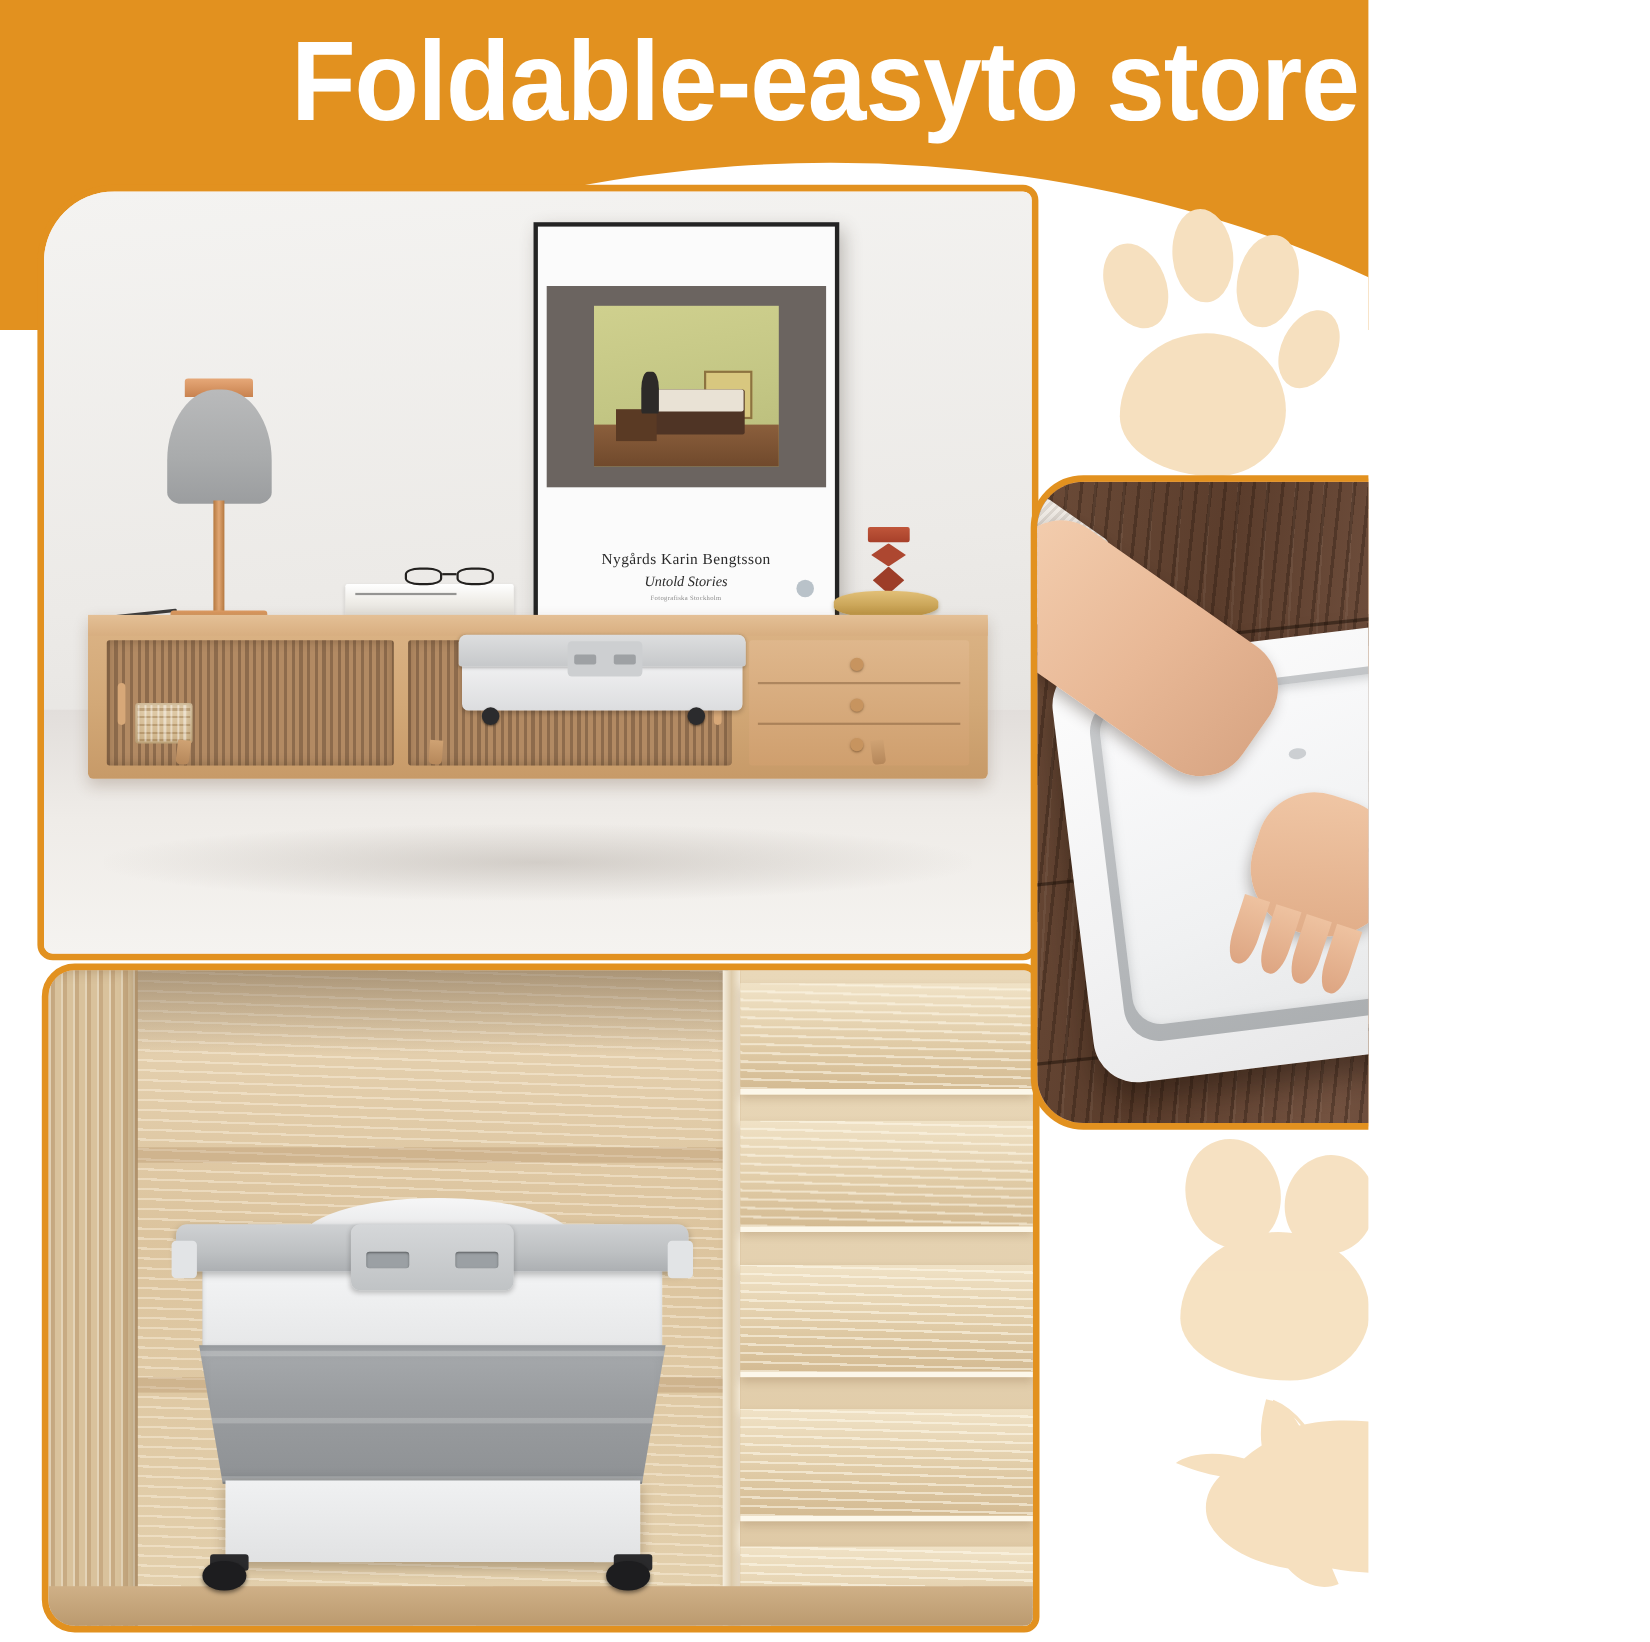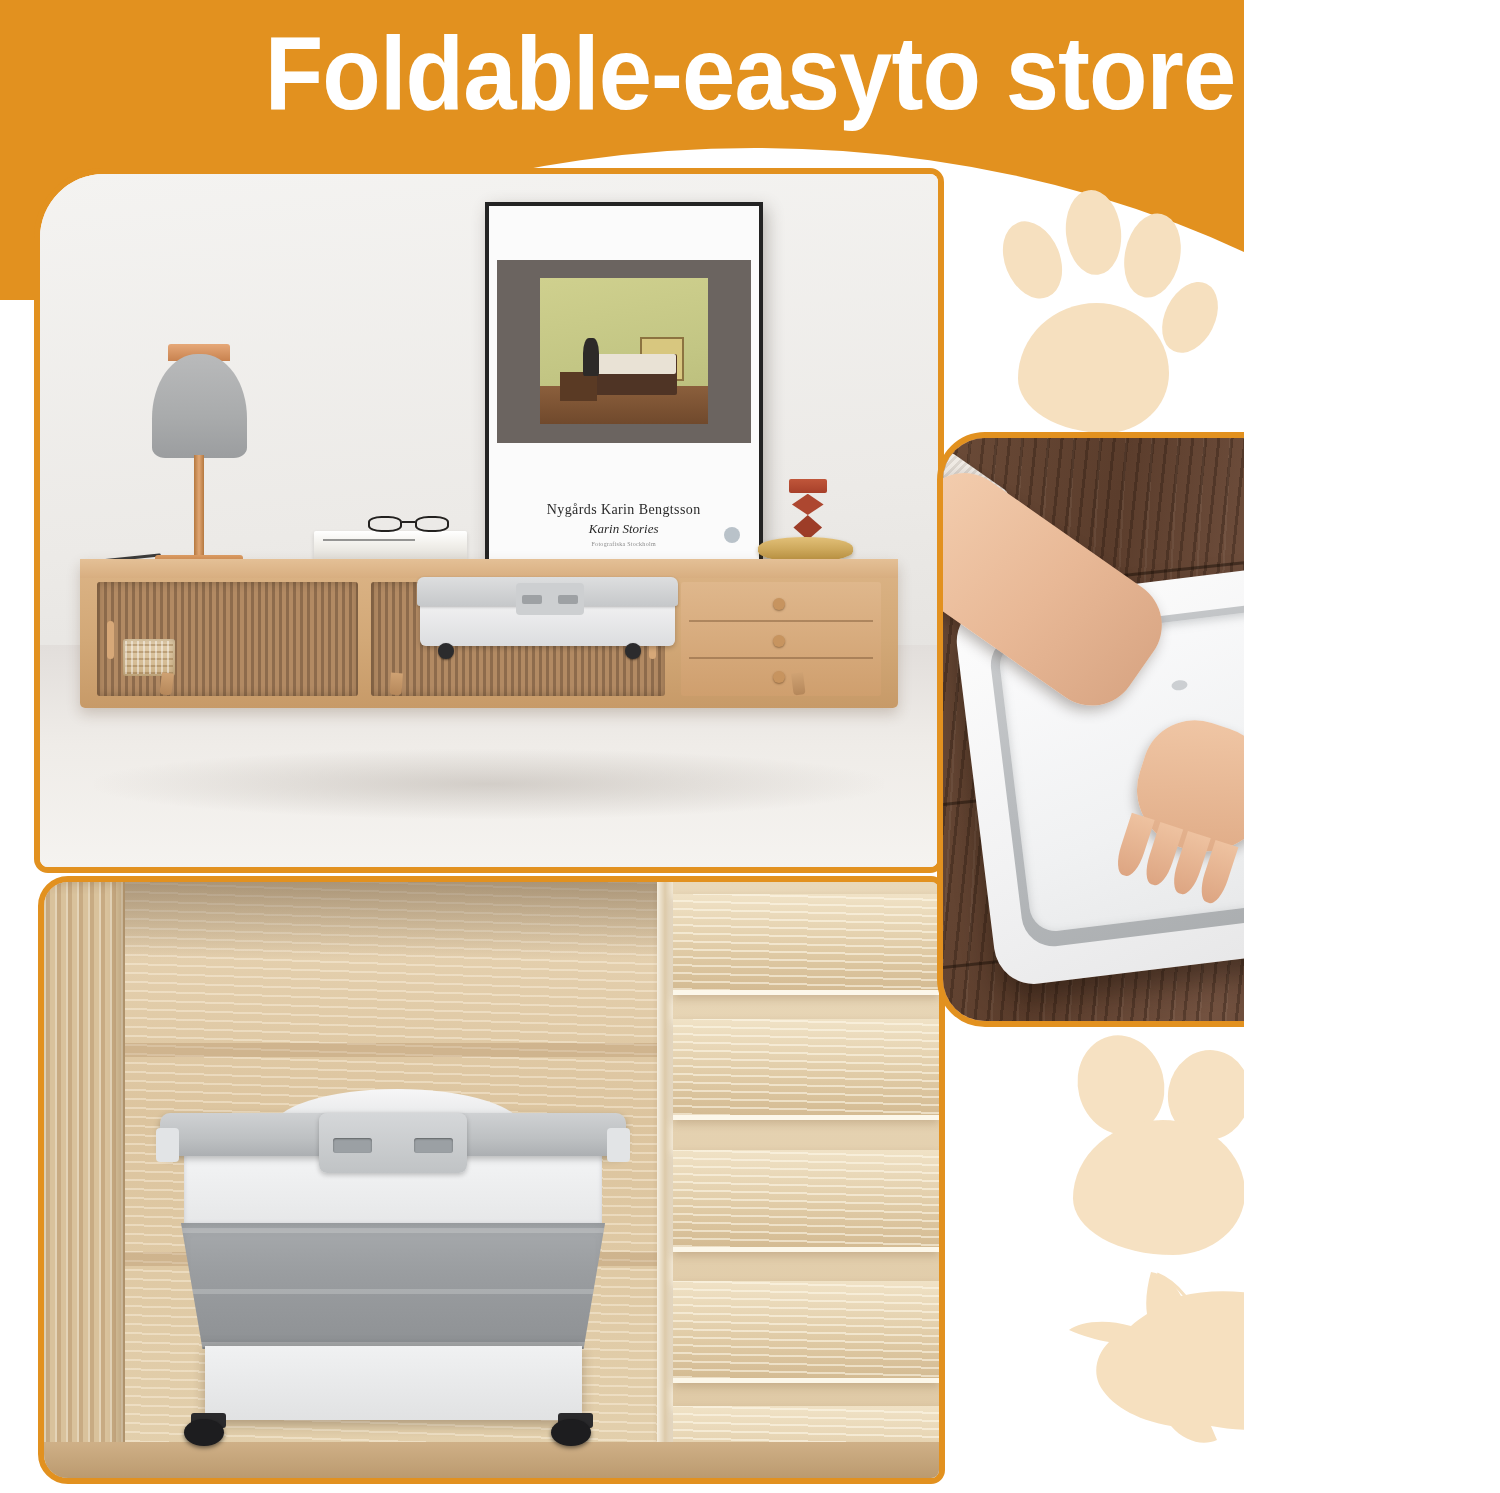--- a/index.html
+++ b/index.html
@@ -536,21 +536,21 @@
             <div class="art-head"></div>
             <div class="art-bed">
               <div class="art-bedsheet"></div>
             </div>
             <div class="art-dresser"></div>
             <div class="art-figure"></div>
           </div>
         </div>
         <div class="poster-caption">
           <div class="poster-line1">Nygårds Karin Bengtsson</div>
-          <div class="poster-line2">Karin Stories</div>
+          <div class="poster-line2">Untold Stories</div>
           <div class="poster-line3">Fotografiska Stockholm</div>
         </div>
         <div class="poster-logo"></div>
       </div>
 
       <div class="candle">
         <div class="candle-top"></div>
         <div class="candle-d1"></div>
         <div class="candle-d2"></div>
       </div>

